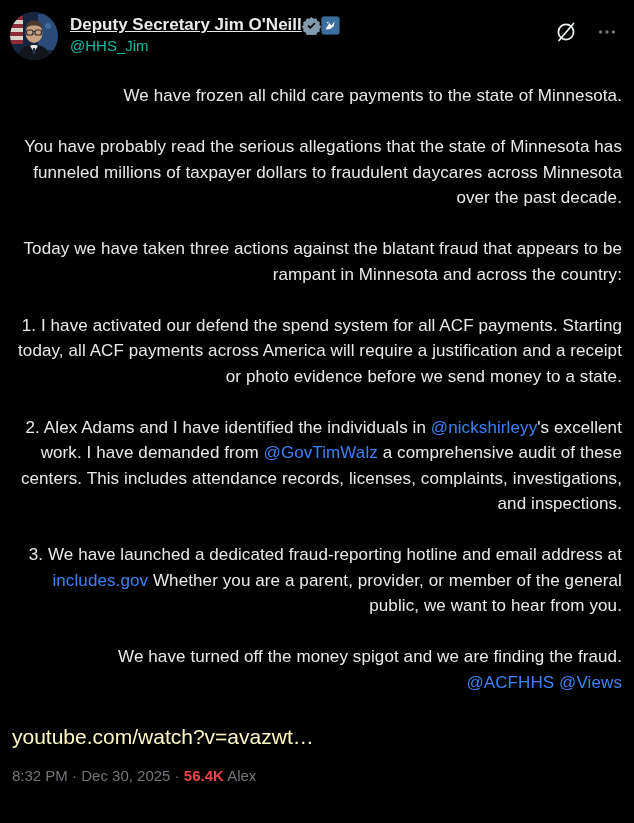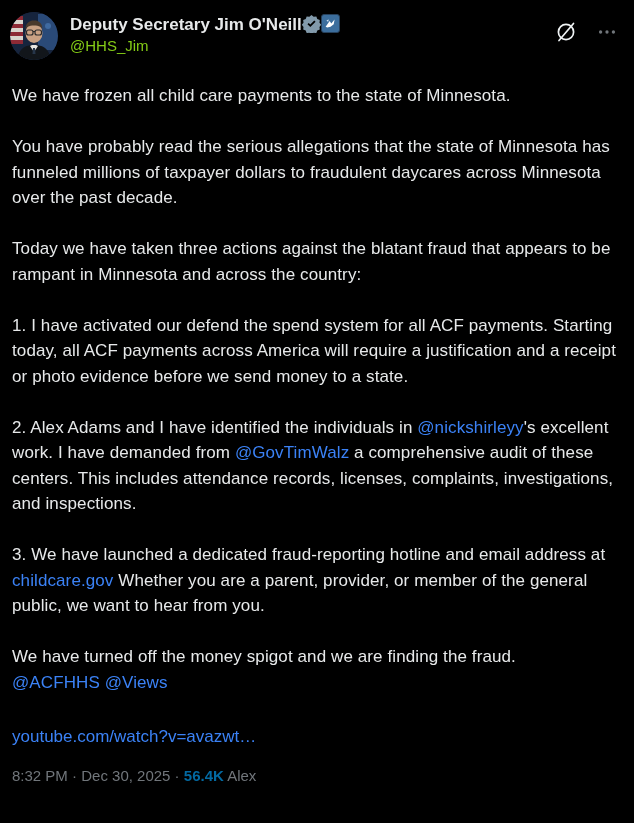--- a/index.html
+++ b/index.html
@@ -22,66 +22,68 @@
     width: 48px; height: 48px;
     border-radius: 50%;
     overflow: hidden;
     flex: none;
     cursor: pointer;
     background: #1b2a44;
   }
   .avatar svg { display: block; }
   .id-block { margin-left: 12px; flex: 1; min-width: 0; padding-top: 2px; }
   .name-row {
-    display: flex; align-items: flex-start; 
+    display: flex; align-items: flex-end; 
     color: #e7e9ea; font-weight: 700; font-size: 17px; line-height: 21px;
     white-space: nowrap;
+    text-decoration: underline;
   }
   .name-row .display-name { cursor: pointer; }
   .badge-seal { width: 19px; height: 19px; flex: none; }
   .badge-affiliate {
     width: 19px; height: 19px; flex: none;
     border-radius: 3px;
     background: #3c6e9d;
     display: flex; align-items: center; justify-content: center;
     border: 1px solid #27415c;
     box-sizing: border-box;
   }
-  .handle { color: #84cc16; font-size: 15px; line-height: 20px; margin-top: 1px; cursor: pointer; }
+  .handle { color: #14b8a6; font-size: 15px; line-height: 20px; margin-top: 1px; cursor: pointer; }
   .header-actions { display: flex; align-items: center; gap: 14px; padding-top: 6px; }
   .icon-btn { background: none; border: none; padding: 2px; cursor: pointer; display: flex; align-items: center; }
 
   
   .tweet-text {
     margin: 23px 12px 0 12px;
     color: #e7e9ea;
     font-size: 17px;
     line-height: 25.5px;
     white-space: pre-wrap;
     word-wrap: break-word;
     letter-spacing: 0.1px;
+    text-align: right;
   }
   .t-link { color: #3b82f6; cursor: pointer; text-decoration: none; }
   .card-link {
     margin: 29px 12px 0 12px;
-    font-size: 17px;
+    font-size: 21px;
     line-height: 25.5px;
-    color: #3b82f6;
+    color: #fef9c3;
     cursor: pointer;
   }
 
   
   .footer {
     margin: 16px 12px 0 12px;
     color: #71767b;
     font-size: 15px;
     line-height: 20px;
     white-space: pre-wrap;
   }
-  .views-count { color: #0369a1; font-weight: 700; }
+  .views-count { color: #ef4444; font-weight: 700; }
 </style>
 </head>
 <body>
 
 <div class="page">
 
   <div class="header">
 
     <div class="avatar">
       <svg width="48" height="48" viewBox="0 0 48 48">
@@ -150,21 +152,21 @@
   <div class="tweet-text"><span>We have frozen all child care payments to the state of Minnesota.
 
 You have probably read the serious allegations that the state of Minnesota has funneled millions of taxpayer dollars to fraudulent daycares across Minnesota over the past decade.
 
 Today we have taken three actions against the blatant fraud that appears to be rampant in Minnesota and across the country:
 
 1. I have activated our defend the spend system for all ACF payments. Starting today, all ACF payments across America will require a justification and a receipt or photo evidence before we send money to a state.
 
 2. Alex Adams and I have identified the individuals in </span><span class="t-link">@nickshirleyy</span><span>'s excellent work. I have demanded from </span><span class="t-link">@GovTimWalz</span><span> a comprehensive audit of these centers. This includes attendance records, licenses, complaints, investigations, and inspections.
 
-3. We have launched a dedicated fraud-reporting hotline and email address at </span><span class="t-link">childcare.gov</span><span> Whether you are a parent, provider, or member of the general public, we want to hear from you.
+3. We have launched a dedicated fraud-reporting hotline and email address at </span><span class="t-link">includes.gov</span><span> Whether you are a parent, provider, or member of the general public, we want to hear from you.
 
 We have turned off the money spigot and we are finding the fraud.
 </span><span class="t-link">@ACFHHS</span><span> </span><span class="t-link">@Views</span></div>
 
   <div class="card-link">youtube.com/watch?v=avazwt…</div>
 
   <div class="footer"><span>8:32 PM</span><span> · </span><span>Dec 30, 2025</span><span> · </span><span class="views-count">56.4K</span><span> Alex</span></div>
 
 </div>
 

